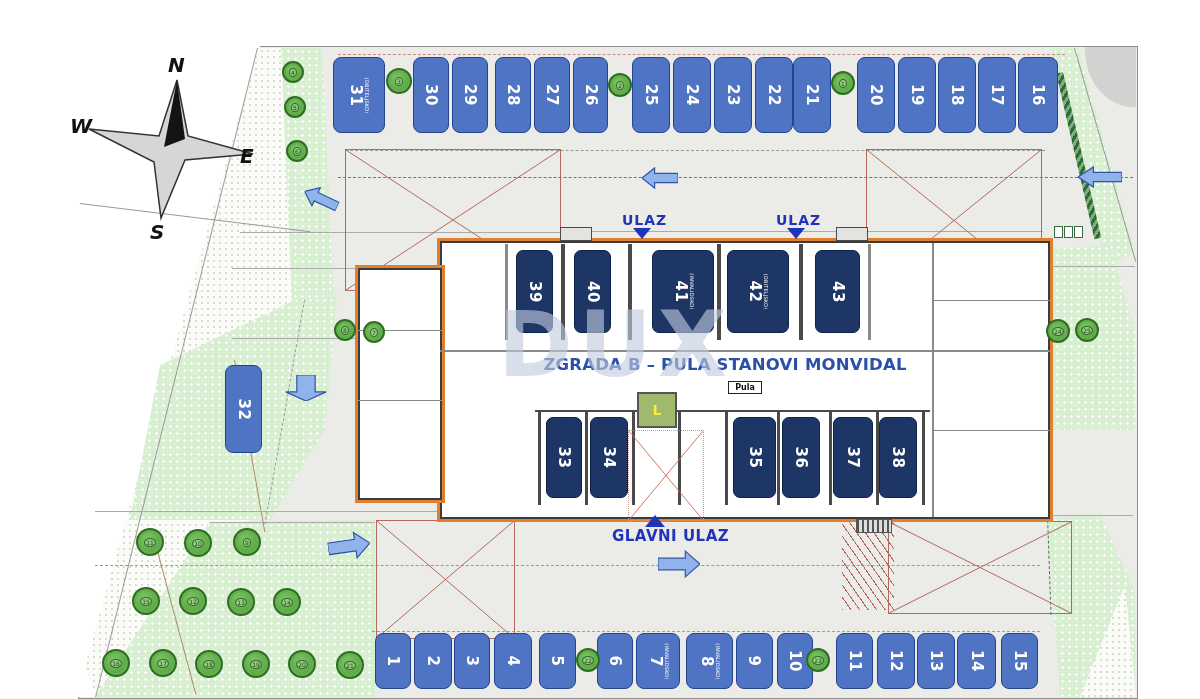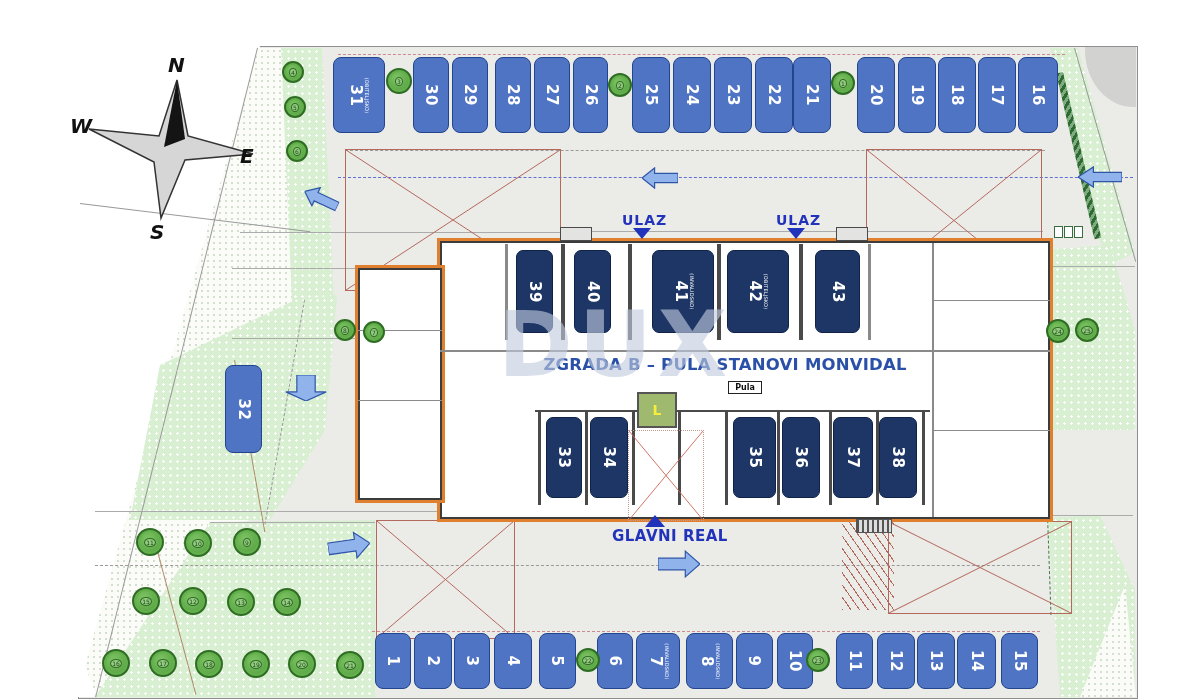--- a/index.html
+++ b/index.html
@@ -701,21 +701,21 @@
           <polygon points="0,12 14,1 14,7 40,7 40,17 14,17 14,23"></polygon>
         </svg>
       </div>
     </div>
 
   <div class="lbl-ulaz" style="left:622px;top:212px;">ULAZ</div>
   <div class="tri-down" style="left:633px;top:228px;"></div>
   <div class="lbl-ulaz" style="left:776px;top:212px;">ULAZ</div>
   <div class="tri-down" style="left:787px;top:228px;"></div>
   <div class="tri-up" style="left:645px;top:515px;"></div>
-  <div class="lbl-glavni" style="left:612px;top:527px;">GLAVNI REAL</div>
+  <div class="lbl-glavni" style="left:612px;top:527px;">GLAVNI ULAZ</div>
   <div class="lbl-zgrada">ZGRADA B – PULA STANOVI MONVIDAL</div>
 
   <div>
 
   <div class="dim" style="position: absolute; left: 300px; top: 220px;"></div>
       <div class="dim" style="position: absolute; left: 248px; top: 233px; transform: rotate(-7deg);"></div>
       <div class="dim" style="position: absolute; left: 296px; top: 258px;"></div>
       <div class="dim" style="position: absolute; left: 258px; top: 301px; transform: rotate(-7deg);"></div>
       <div class="dim" style="position: absolute; left: 264px; top: 329px;"></div>
       <div class="dim" style="position: absolute; left: 190px; top: 396px; transform: rotate(-7deg);"></div>

